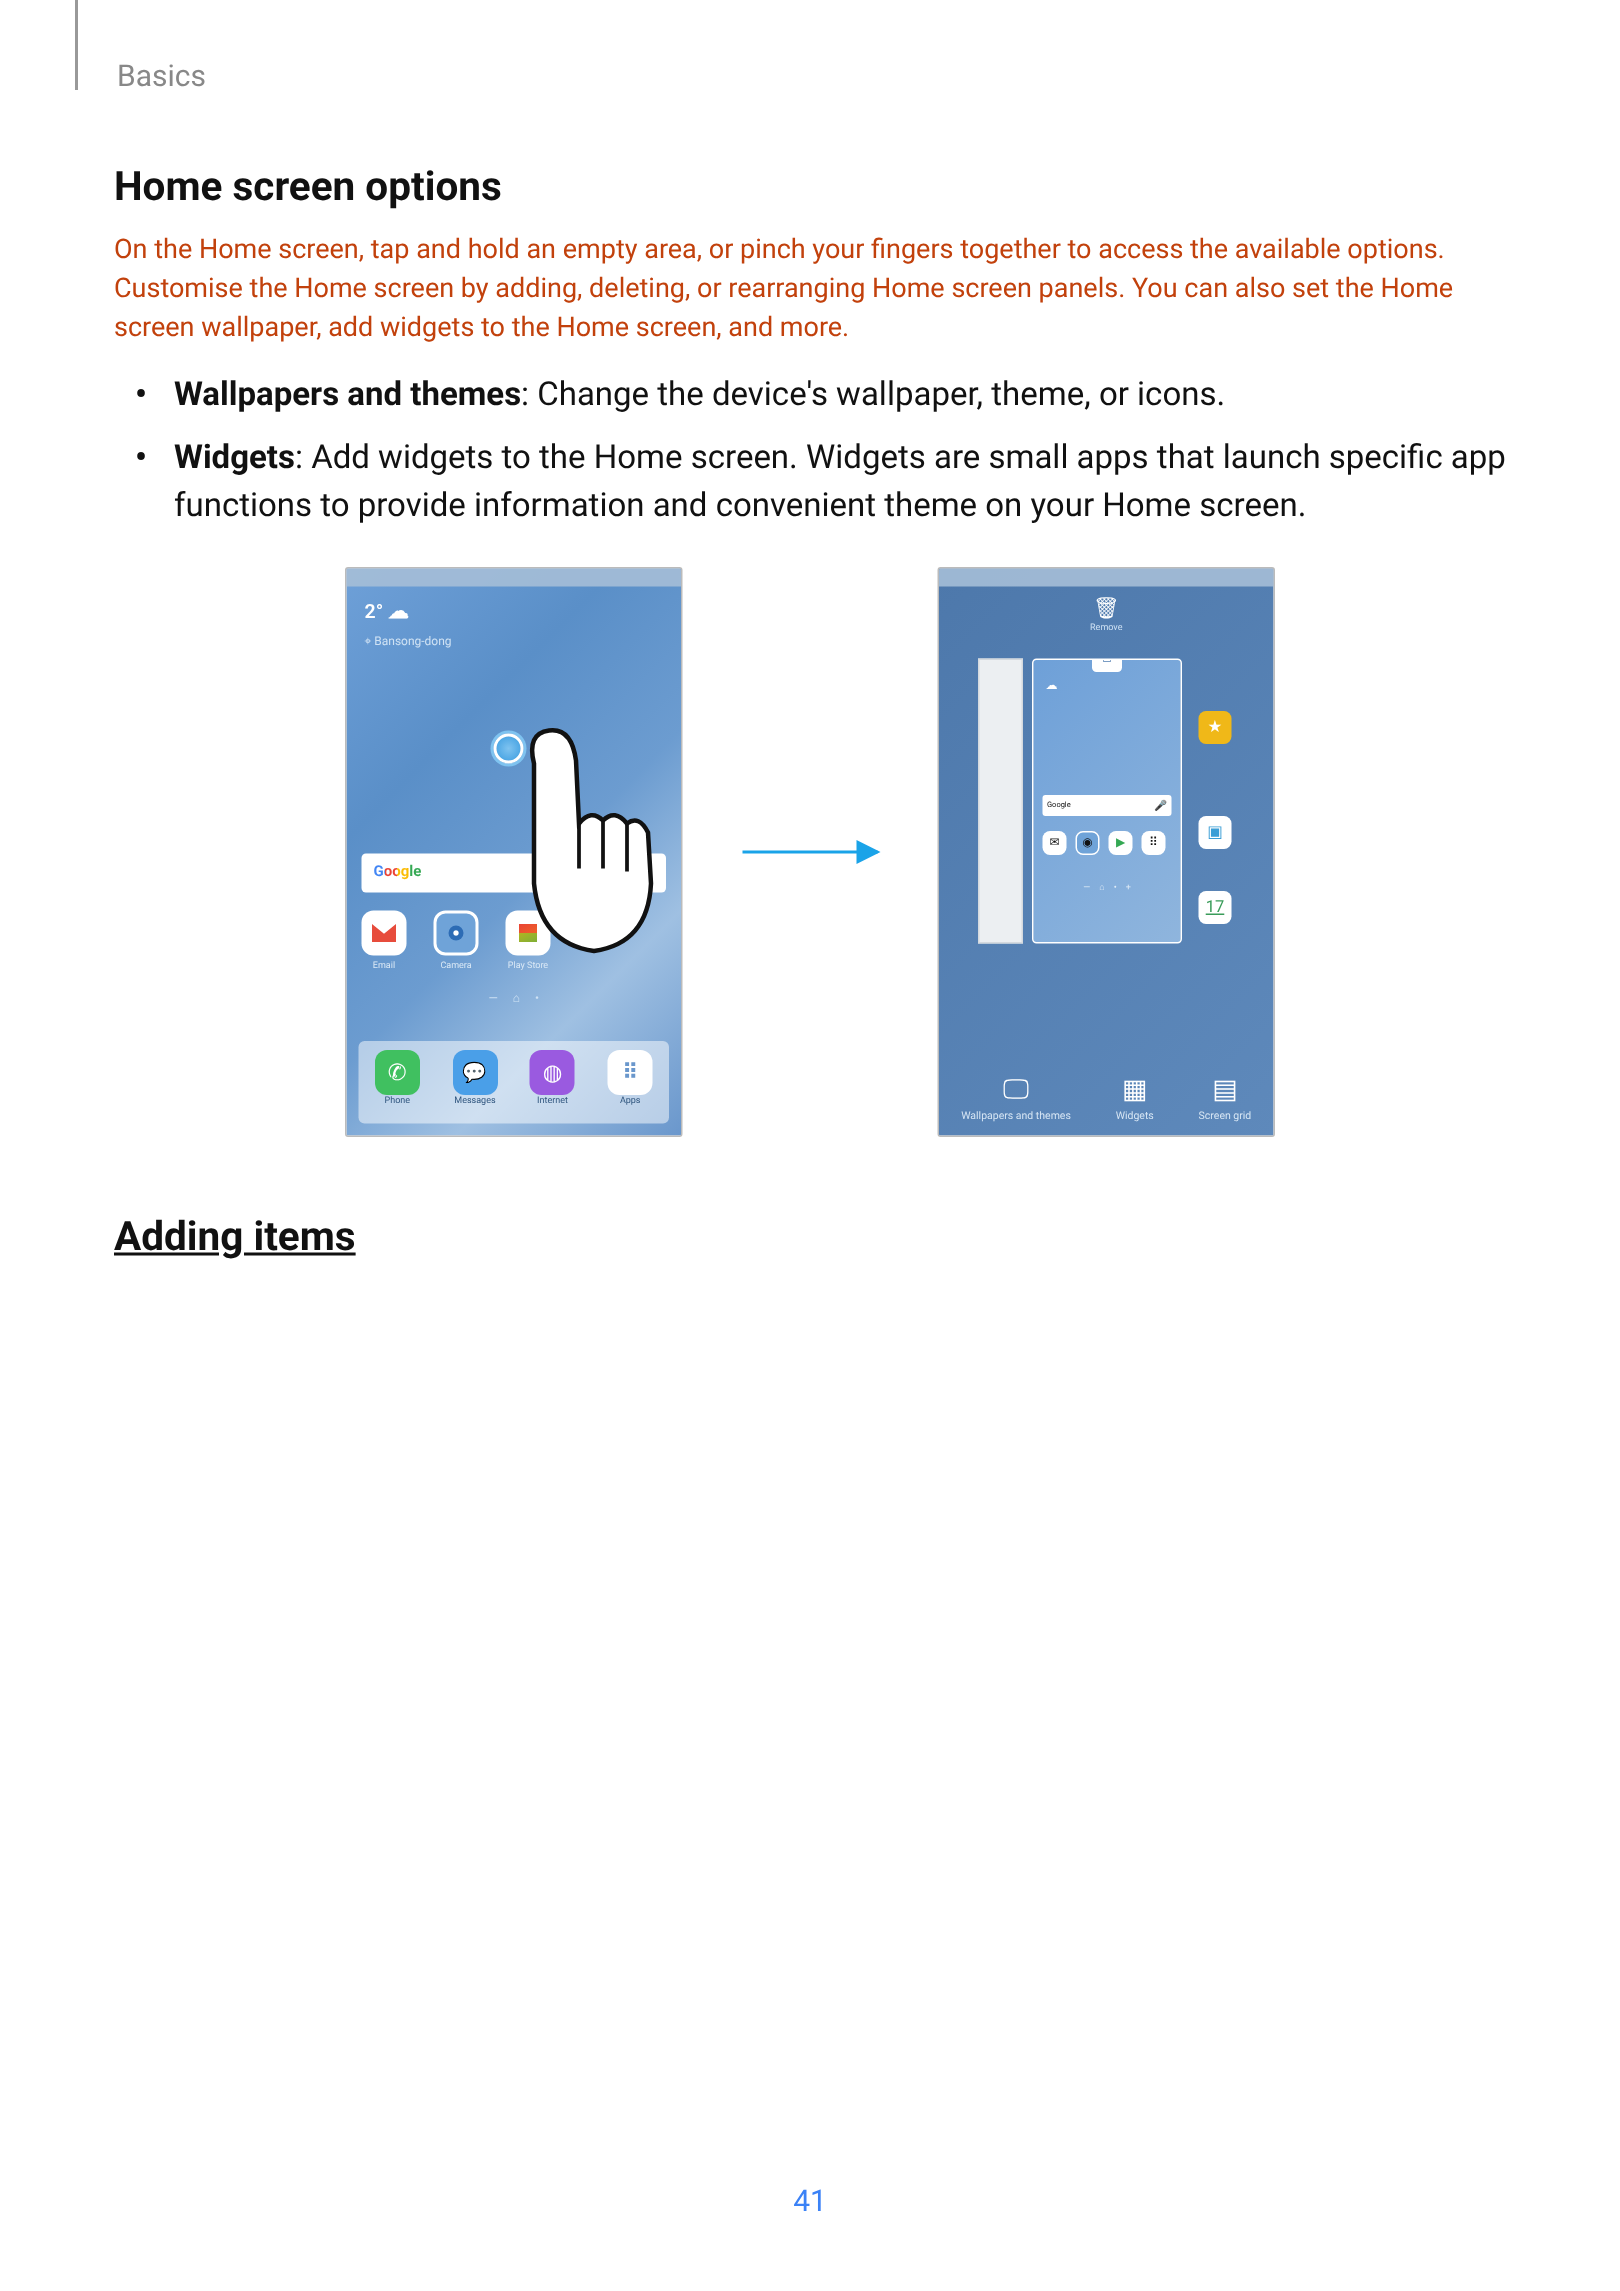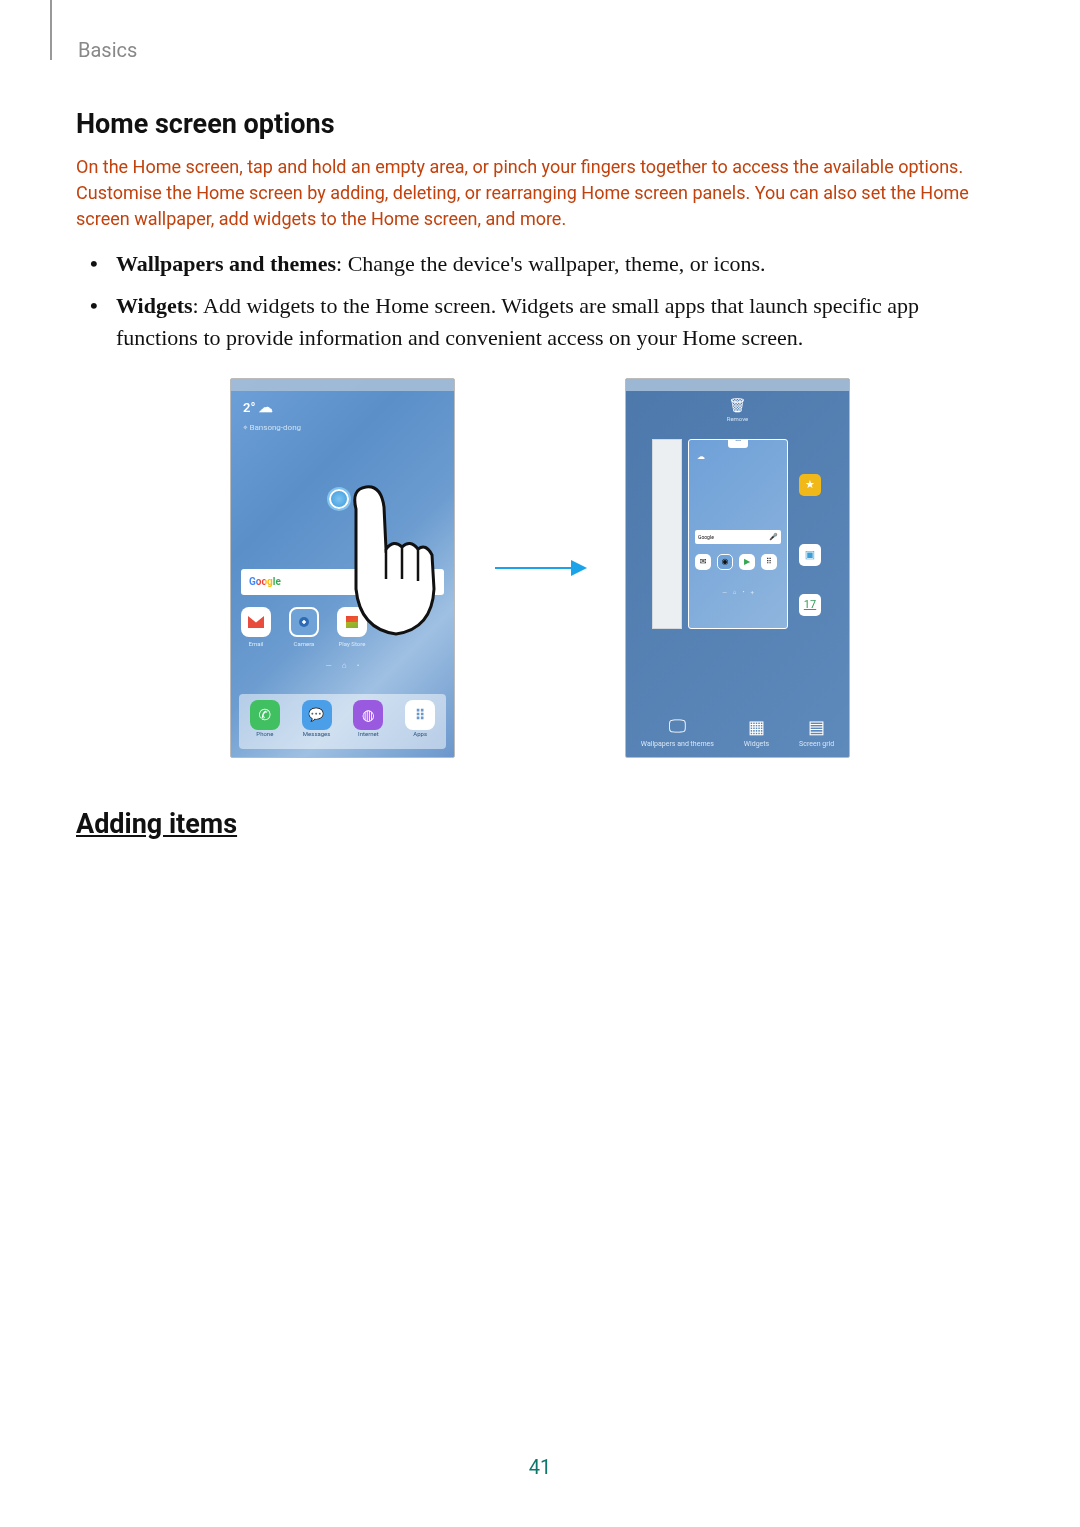--- a/index.html
+++ b/index.html
@@ -40,21 +40,20 @@
   }
   p.body {
     font-size: 18px;
     line-height: 1.45;
     margin-bottom: 12px;
     color: #c2410c;
   }
   ul {
     list-style: none;
     margin: 16px 0 24px 0;
-    font-family: Liberation Serif, serif;
   }
   ul li {
     font-size: 22px;
     line-height: 1.45;
     padding-left: 40px;
     position: relative;
     margin-bottom: 10px;
   }
   ul li::before {
     content: "•";
@@ -225,40 +224,40 @@
   .bottom-opts .opt-icon{width:26px;height:24px;display:flex;align-items:center;justify-content:center;font-size:18px;}
   .bottom-opts .opt-label{font-size:7px;color:#d7e6f4;text-align:center;line-height:1.1;}
 
   .section2 { margin-top: 30px; text-decoration: underline; }
 
   .page-num {
     position: absolute;
     bottom: 48px; left: 0; right: 0;
     text-align: center;
     font-size: 20px;
-    color: #0f766e;
+    color: #3b82f6;
   }
 </style>
 </head>
 <body>
 
 <div class="tab-mark"></div>
 <div class="breadcrumb">Basics</div>
 
 <div class="content">
 
   <h2>Home screen options</h2>
   <p class="body">On the Home screen, tap and hold an empty area, or pinch your fingers together to access the available options. Customise the Home screen by adding, deleting, or rearranging Home screen panels. You can also set the Home screen wallpaper, add widgets to the Home screen, and more.</p>
 
   <ul>
     <li>
       <span class="bold">Wallpapers and themes</span><span>: Change the device's wallpaper, theme, or icons.</span>
     </li>
     <li>
-      <span class="bold">Widgets</span><span>: Add widgets to the Home screen. Widgets are small apps that launch specific app functions to provide information and convenient access on your Home screen.</span>
+      <span class="bold">Widgets</span><span>: Add widgets to the Home screen. Widgets are small apps that launch specific app functions to provide information and convenient theme on your Home screen.</span>
     </li>
   </ul>
 
   <div class="figure">
 
     <div class="phone">
       <div class="status"></div>
       <div class="weather">
         <span>2°</span>
         <span class="cloud">☁</span>

